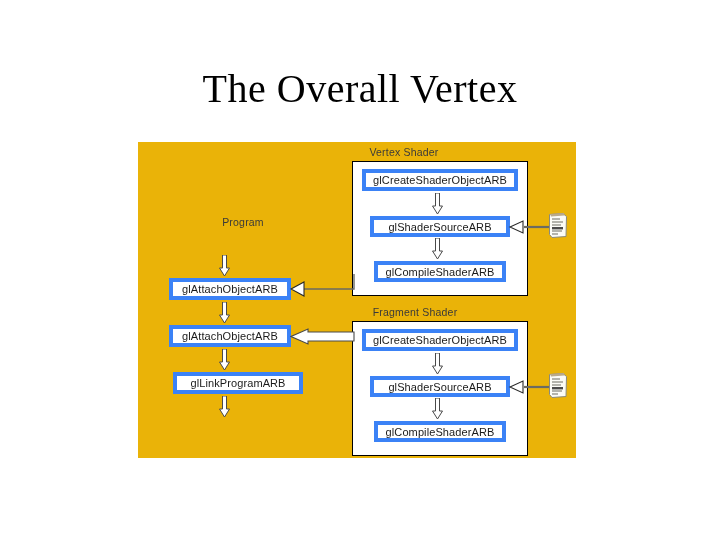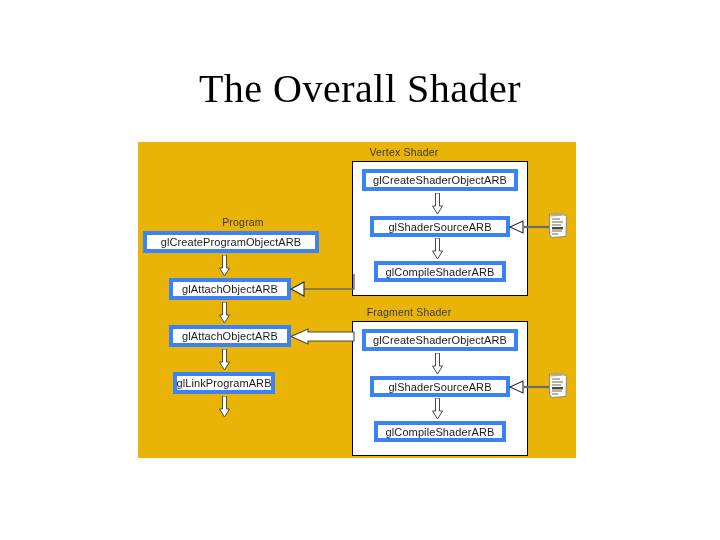--- a/index.html
+++ b/index.html
@@ -95,21 +95,21 @@
   .doc-icon {
     position: absolute;
     width: 20px;
     height: 27px;
   }
   .doc-icon svg { display: block; }
 </style>
 </head>
 <body>
 
-<div class="slide-title">The Overall Shader</div>
+<div class="slide-title">The Overall Vertex</div>
 
 <div class="diagram">
 
   <div class="group-label" style="left:206px; top:4px; width:120px;">Vertex Shader</div>
 
   <div class="group-box" style="left:214px; top:19px; width:176px; height:135px;"></div>
 
   <div class="node" style="left:224px; top:27px; width:156px; height:22px;">glCreateShaderObjectARB</div>
 
   <div class="arrow-down" style="left:294px; top:51px; height:22px;">
@@ -121,21 +121,21 @@
   <div class="node" style="left:232px; top:74px; width:140px; height:21px;">glShaderSourceARB</div>
 
   <div class="arrow-down" style="left:294px; top:96px; height:22px;">
     <svg width="11" height="22" viewBox="0 0 11 22">
       <polygon points="3.5,0 7.5,0 7.5,13 10.5,13 5.5,21 0.5,13 3.5,13" fill="#ffffff" stroke="#4a4a4a" stroke-width="1"></polygon>
     </svg>
   </div>
 
   <div class="node" style="left:236px; top:119px; width:132px; height:21px;">glCompileShaderARB</div>
 
-  <div class="group-label" style="left:206px; top:164px; width:130px;">Fragment Shader</div>
+  <div class="group-label" style="left:212px; top:164px; width:130px;">Fragment Shader</div>
 
   <div class="group-box" style="left:214px; top:179px; width:176px; height:135px;"></div>
 
   <div class="node" style="left:224px; top:187px; width:156px; height:22px;">glCreateShaderObjectARB</div>
 
   <div class="arrow-down" style="left:294px; top:211px; height:22px;">
     <svg width="11" height="22" viewBox="0 0 11 22">
       <polygon points="3.5,0 7.5,0 7.5,13 10.5,13 5.5,21 0.5,13 3.5,13" fill="#ffffff" stroke="#4a4a4a" stroke-width="1"></polygon>
     </svg>
   </div>
@@ -145,21 +145,20 @@
   <div class="arrow-down" style="left:294px; top:256px; height:22px;">
     <svg width="11" height="22" viewBox="0 0 11 22">
       <polygon points="3.5,0 7.5,0 7.5,13 10.5,13 5.5,21 0.5,13 3.5,13" fill="#ffffff" stroke="#4a4a4a" stroke-width="1"></polygon>
     </svg>
   </div>
 
   <div class="node" style="left:236px; top:279px; width:132px; height:21px;">glCompileShaderARB</div>
 
   <div class="group-label" style="left:30px; top:74px; width:150px;">Program</div>
 
-  <div class="node" style="left:5px; top:89px; width:176px; height:22px;">glCreateProgramObjectARB</div>
 
   <div class="arrow-down" style="left:81px; top:113px; height:22px;">
     <svg width="11" height="22" viewBox="0 0 11 22">
       <polygon points="3.5,0 7.5,0 7.5,13 10.5,13 5.5,21 0.5,13 3.5,13" fill="#ffffff" stroke="#4a4a4a" stroke-width="1"></polygon>
     </svg>
   </div>
 
   <div class="node" style="left:31px; top:136px; width:122px; height:22px;">glAttachObjectARB</div>
 
   <div class="arrow-down" style="left:81px; top:160px; height:22px;">
@@ -169,21 +168,21 @@
   </div>
 
   <div class="node" style="left:31px; top:183px; width:122px; height:22px;">glAttachObjectARB</div>
 
   <div class="arrow-down" style="left:81px; top:207px; height:22px;">
     <svg width="11" height="22" viewBox="0 0 11 22">
       <polygon points="3.5,0 7.5,0 7.5,13 10.5,13 5.5,21 0.5,13 3.5,13" fill="#ffffff" stroke="#4a4a4a" stroke-width="1"></polygon>
     </svg>
   </div>
 
-  <div class="node" style="left:35px; top:230px; width:102px; height:22px;">glLinkProgramARB</div>
+  <div class="node" style="left:35px; top:230px; width:130px; height:22px;">glLinkProgramARB</div>
 
   <div class="arrow-down" style="left:81px; top:254px; height:22px;">
     <svg width="11" height="22" viewBox="0 0 11 22">
       <polygon points="3.5,0 7.5,0 7.5,13 10.5,13 5.5,21 0.5,13 3.5,13" fill="#ffffff" stroke="#4a4a4a" stroke-width="1"></polygon>
     </svg>
   </div>
 
 
   <div class="connector" style="left:152px; top:130px;">
     <svg width="66" height="32" viewBox="0 0 66 32">

